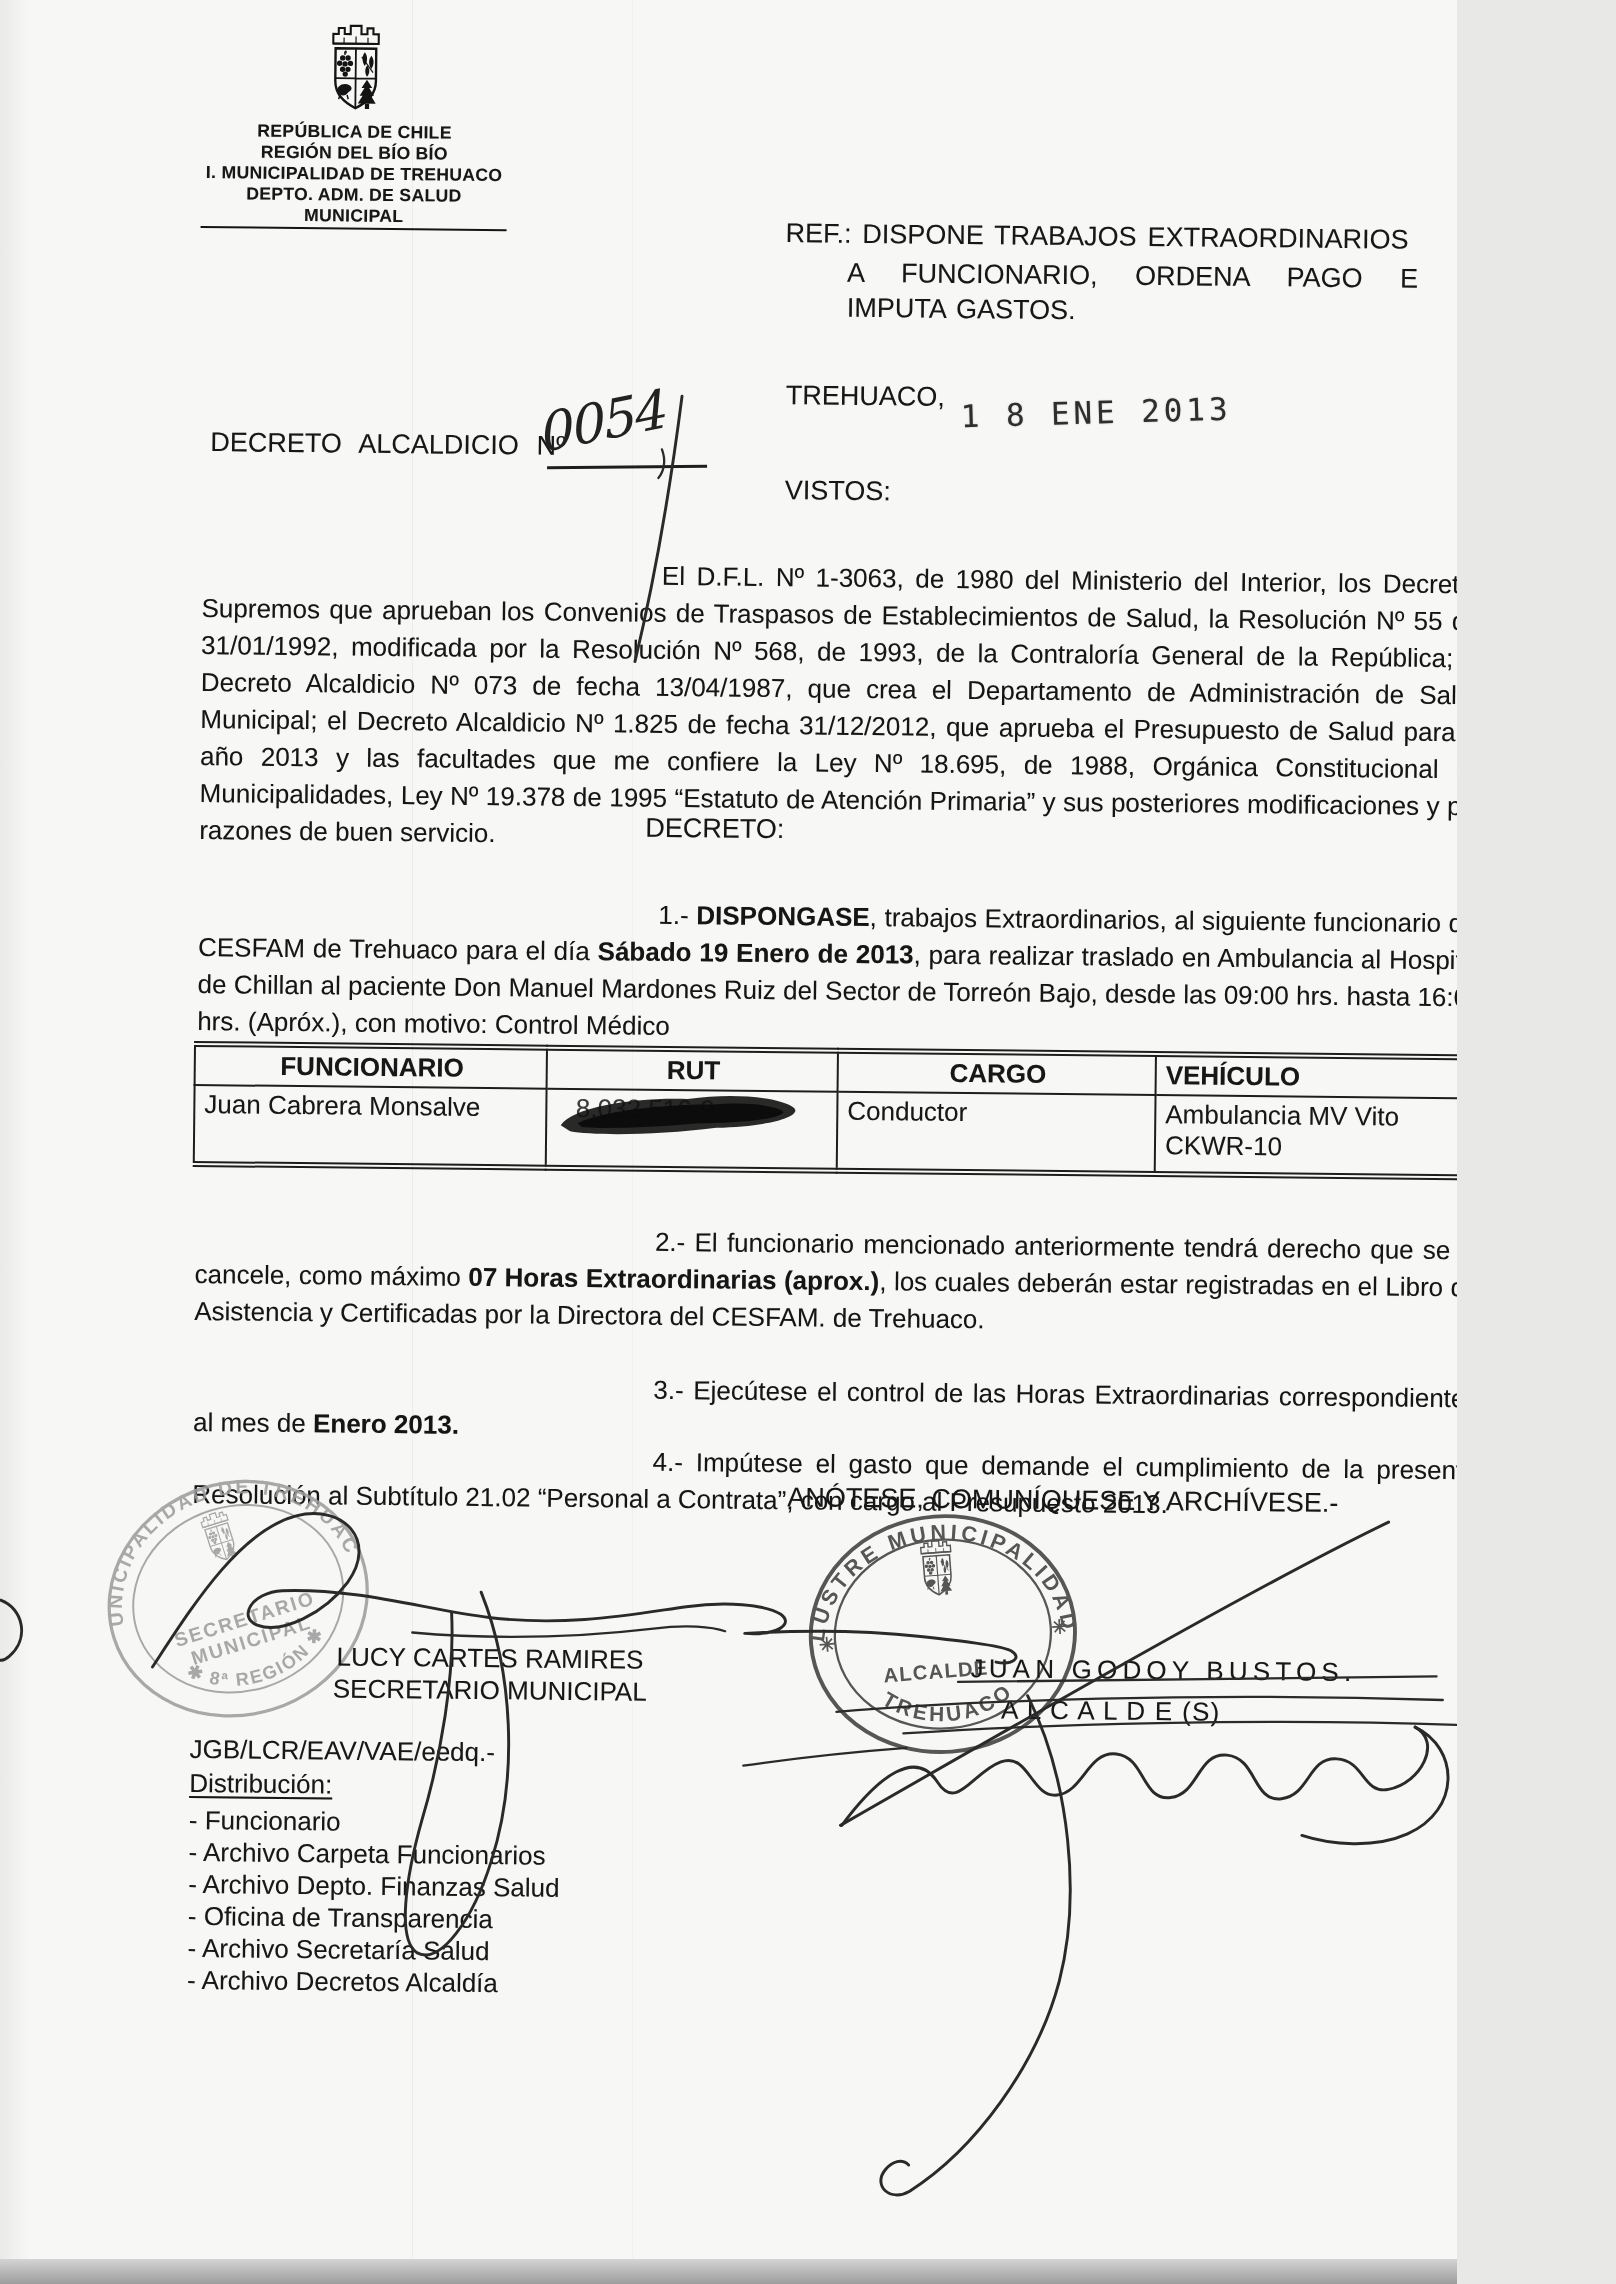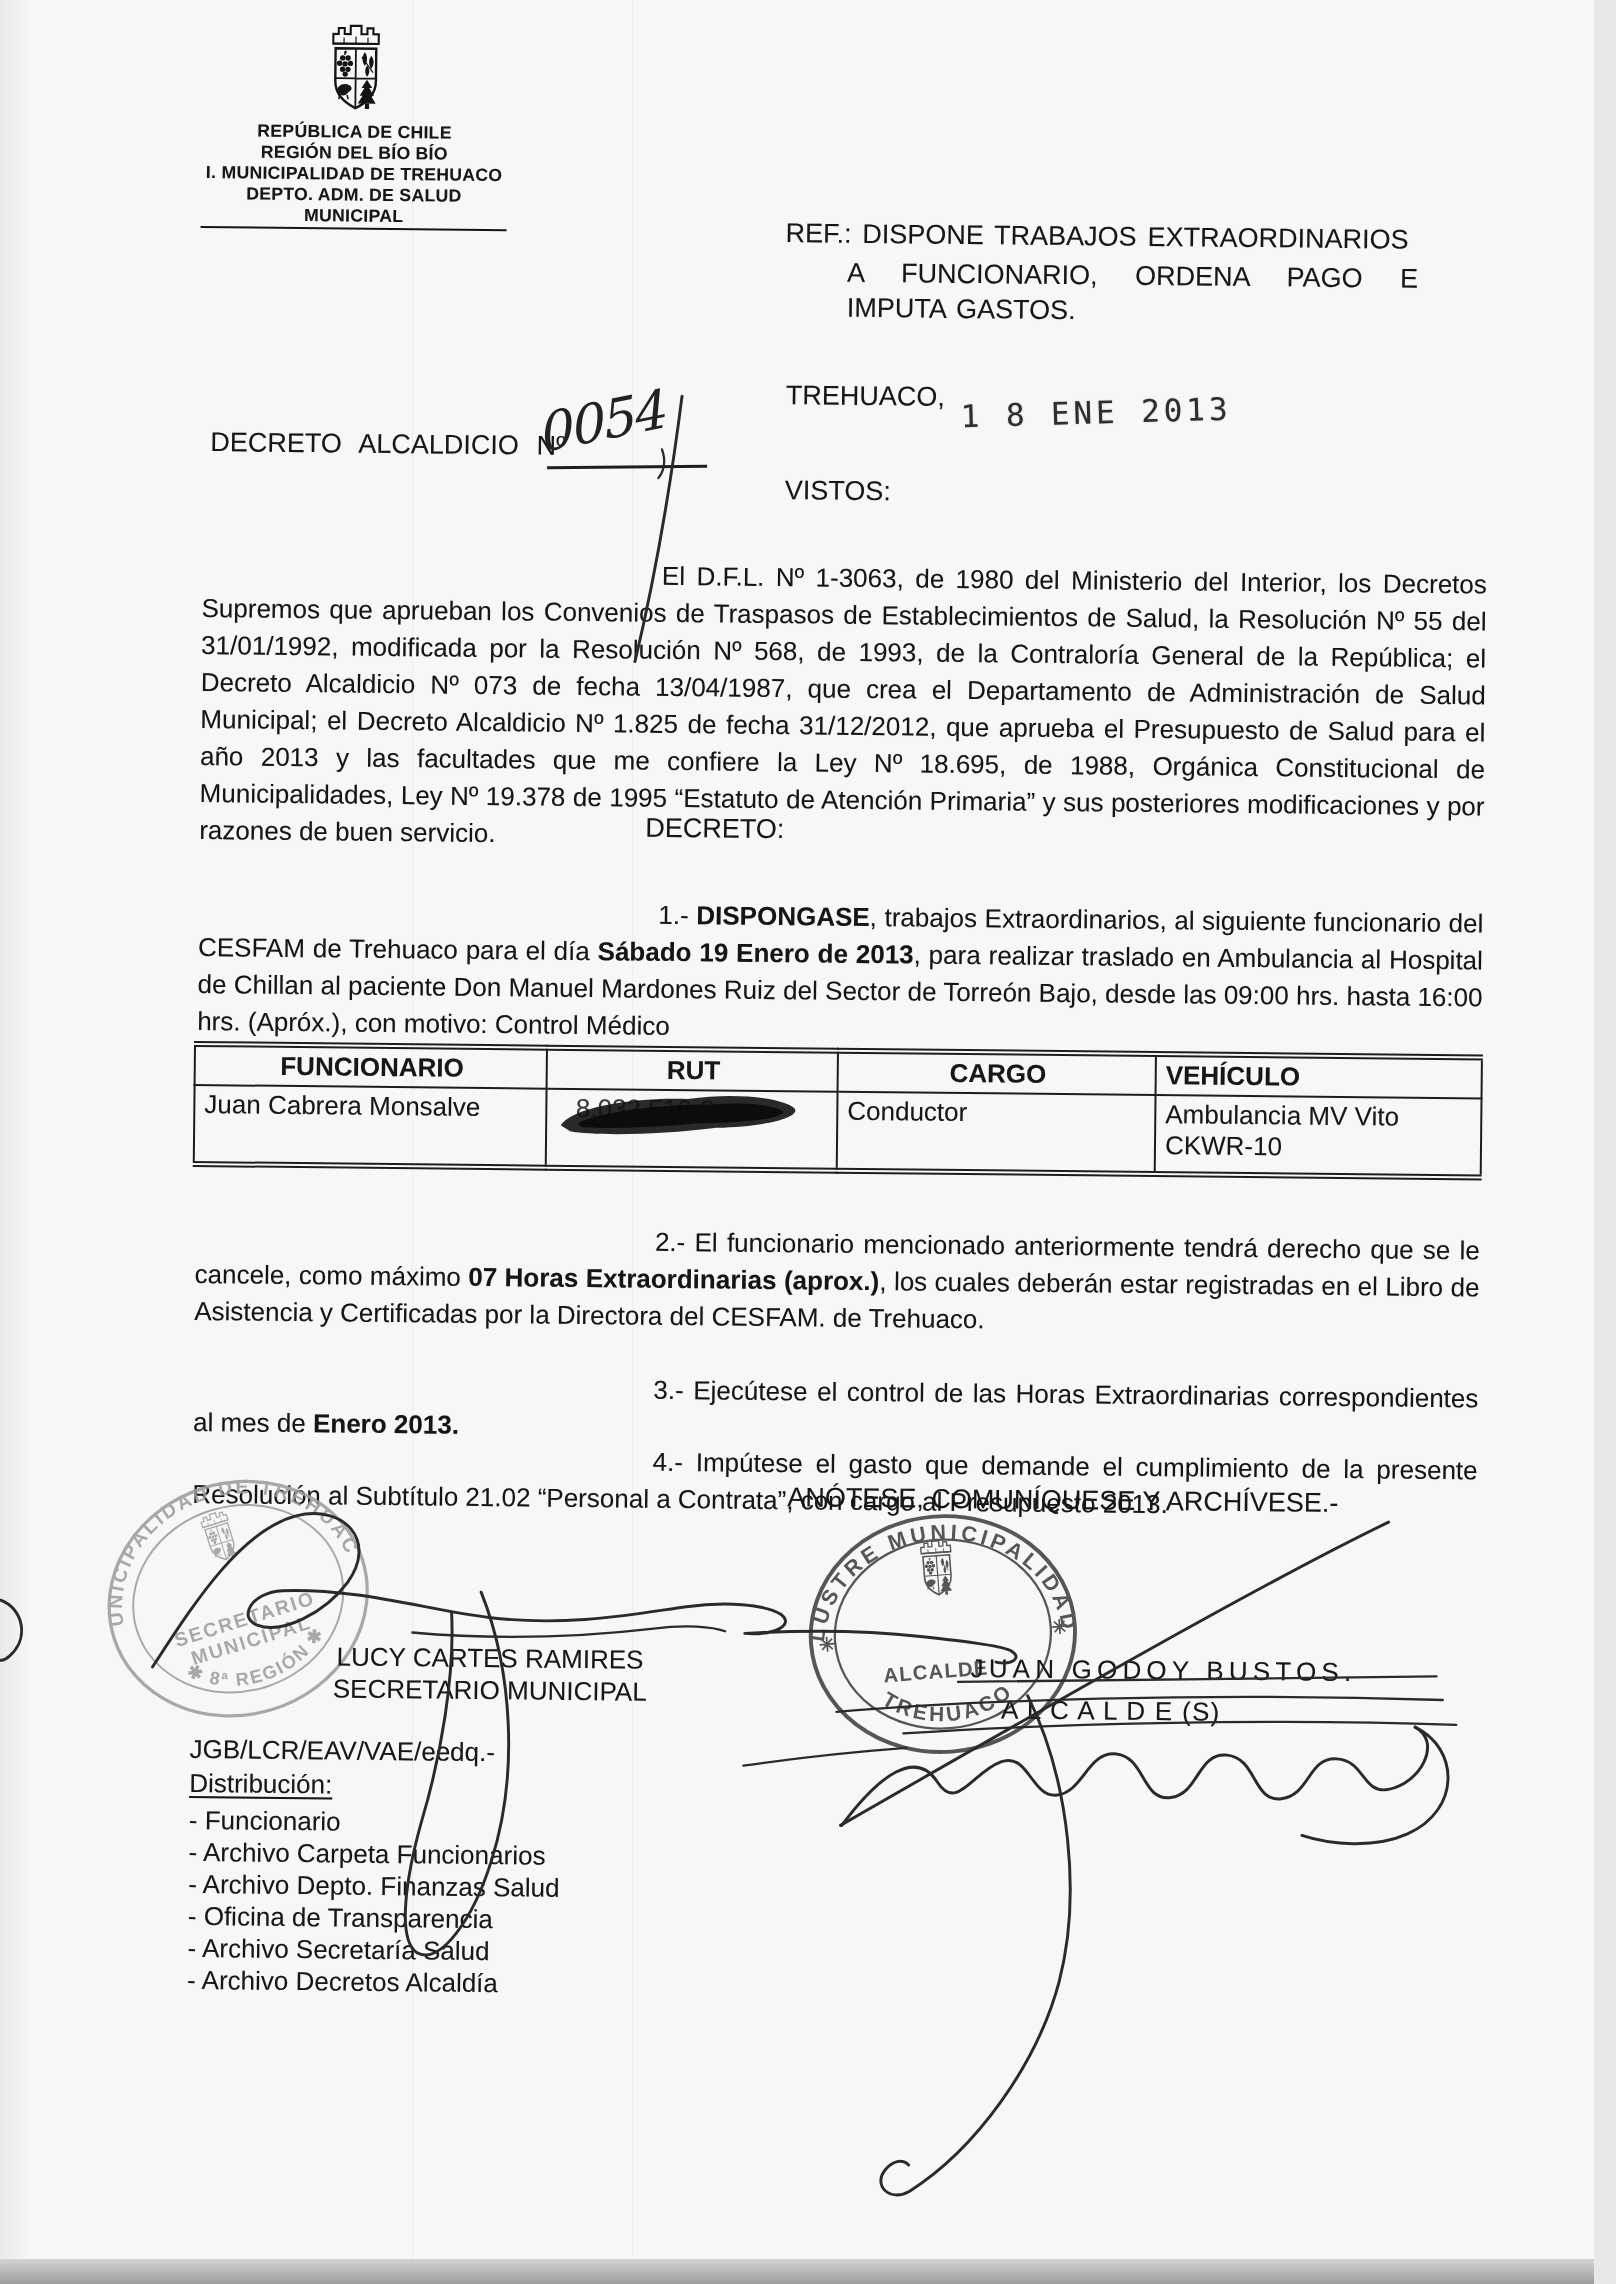--- a/index.html
+++ b/index.html
@@ -1,16 +1,16 @@
 <!DOCTYPE html>
 <html style="font-size:10.4px"><head>
 <meta charset="utf-8">
 <style>
   html,body{margin:0;padding:0;background:#e8e8e6;}
-  .page{position:relative;width:1594px;height:2284px;background:#f7f7f5;overflow:hidden;
+  .page{position:relative;width:1457px;height:2284px;background:#f7f7f5;overflow:hidden;
         font-family:"Liberation Sans","DejaVu Sans",sans-serif;color:#171717;}
   .tilt{position:absolute;inset:0;transform:rotate(0.6deg);transform-origin:196px 1141px;}
   .abs{position:absolute;}
   .txt{text-shadow:0 0 0.7px rgba(25,25,25,.28);}
 
   
   .letterhead{left:191px;top:17px;width:306px;text-align:center;font-weight:bold;}
   .crest{display:block;margin:0 auto 5.2px auto;width:73px;height:98px;color:#141414;}
   .lh-line{font-size:17.6px;line-height:21px;letter-spacing:0.3px;}
   .lh-underline{display:inline-block;border-bottom:2.6px solid #141414;padding-bottom:1.3px;}

